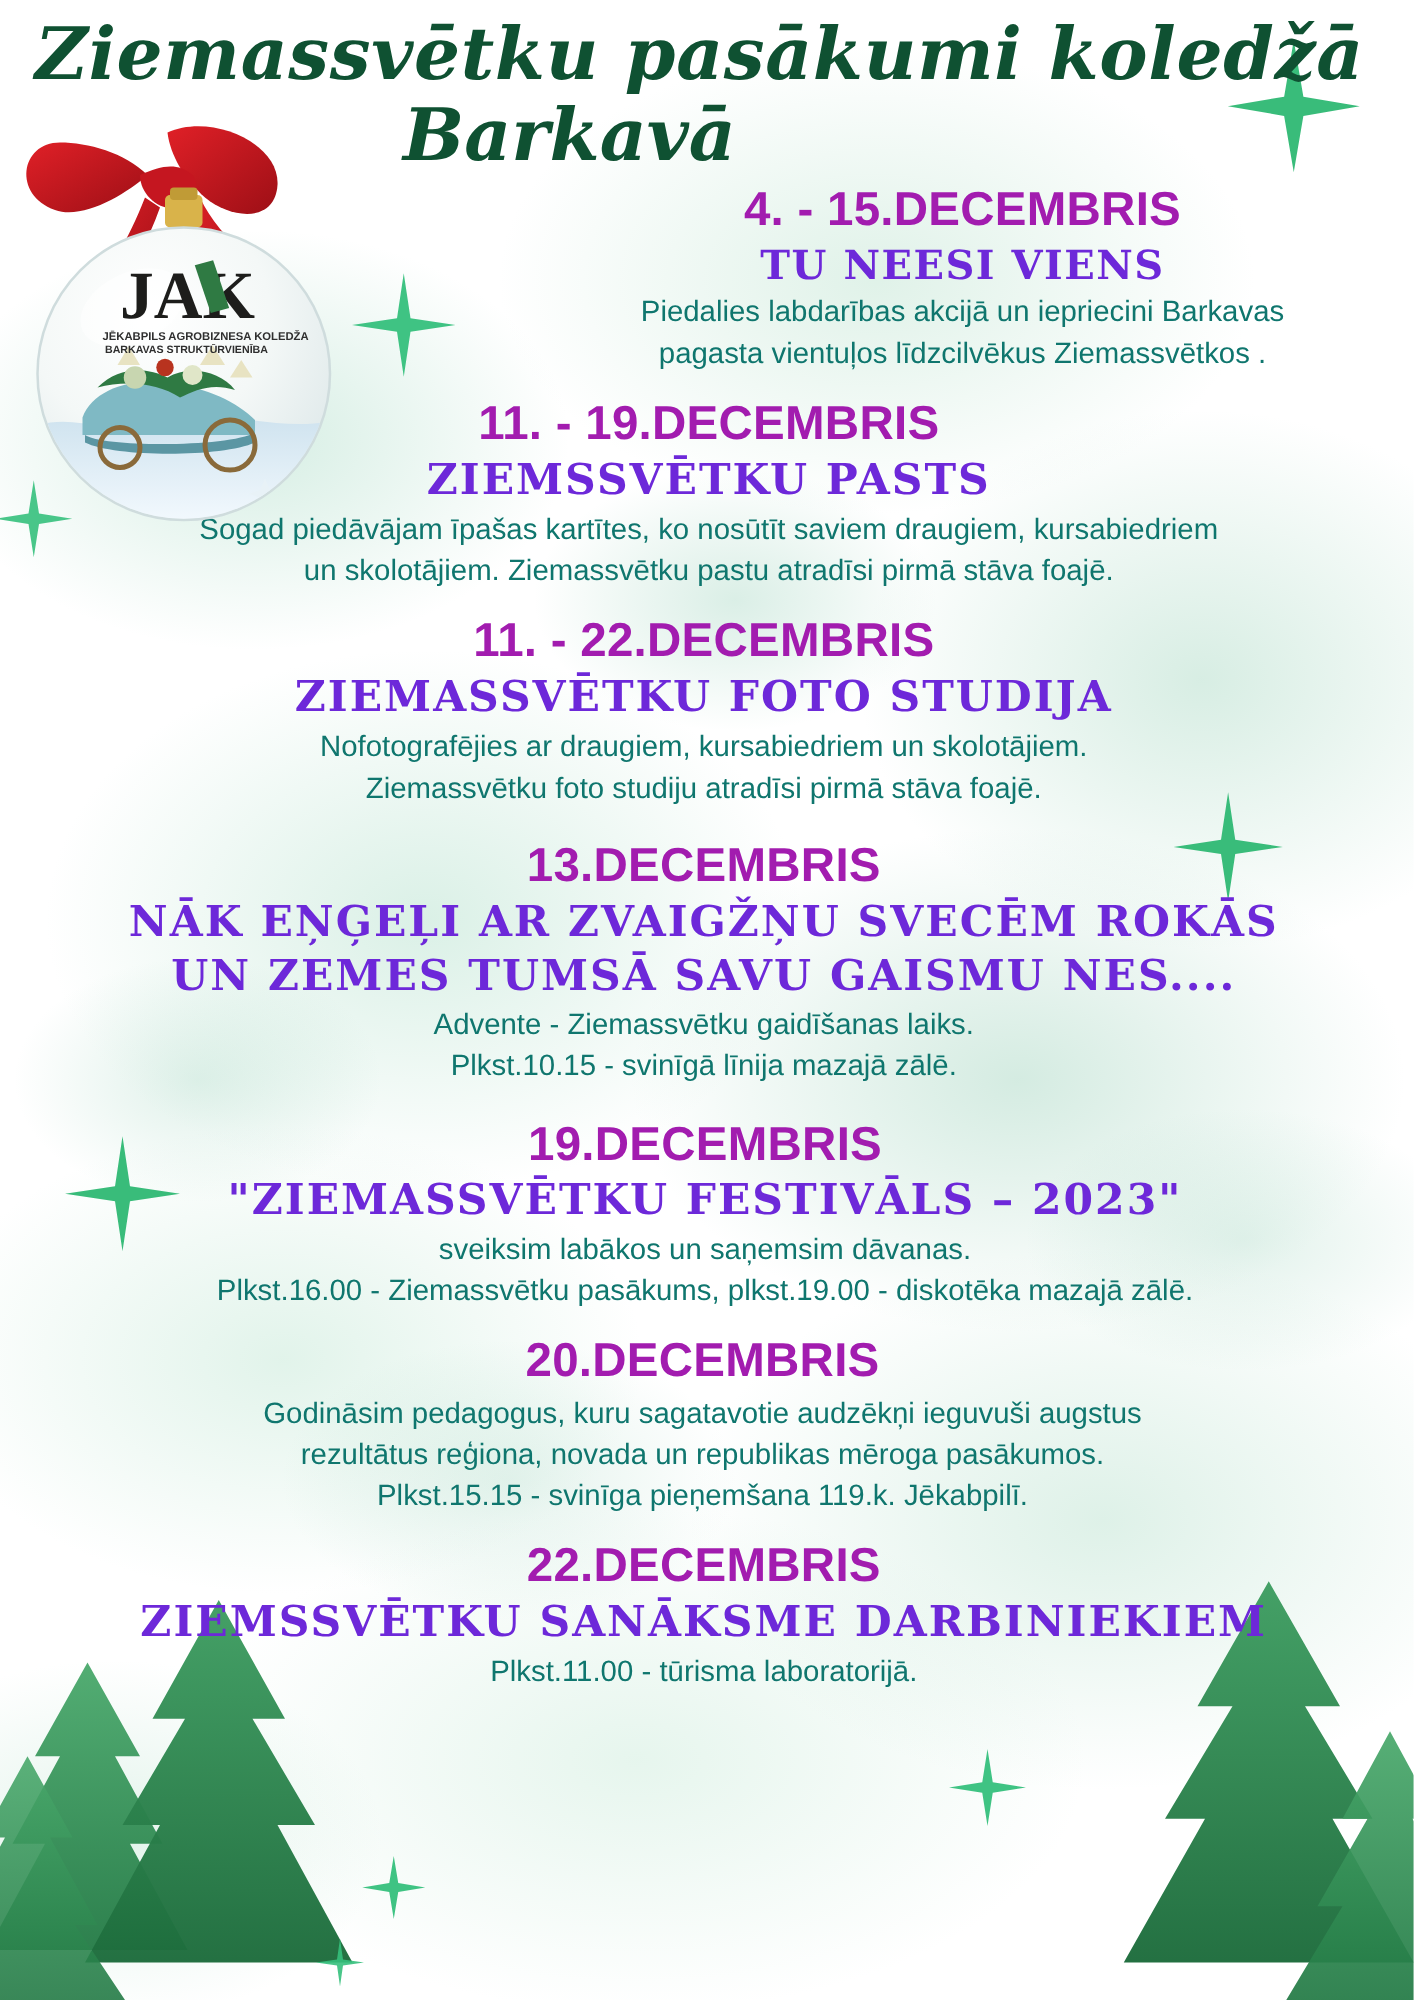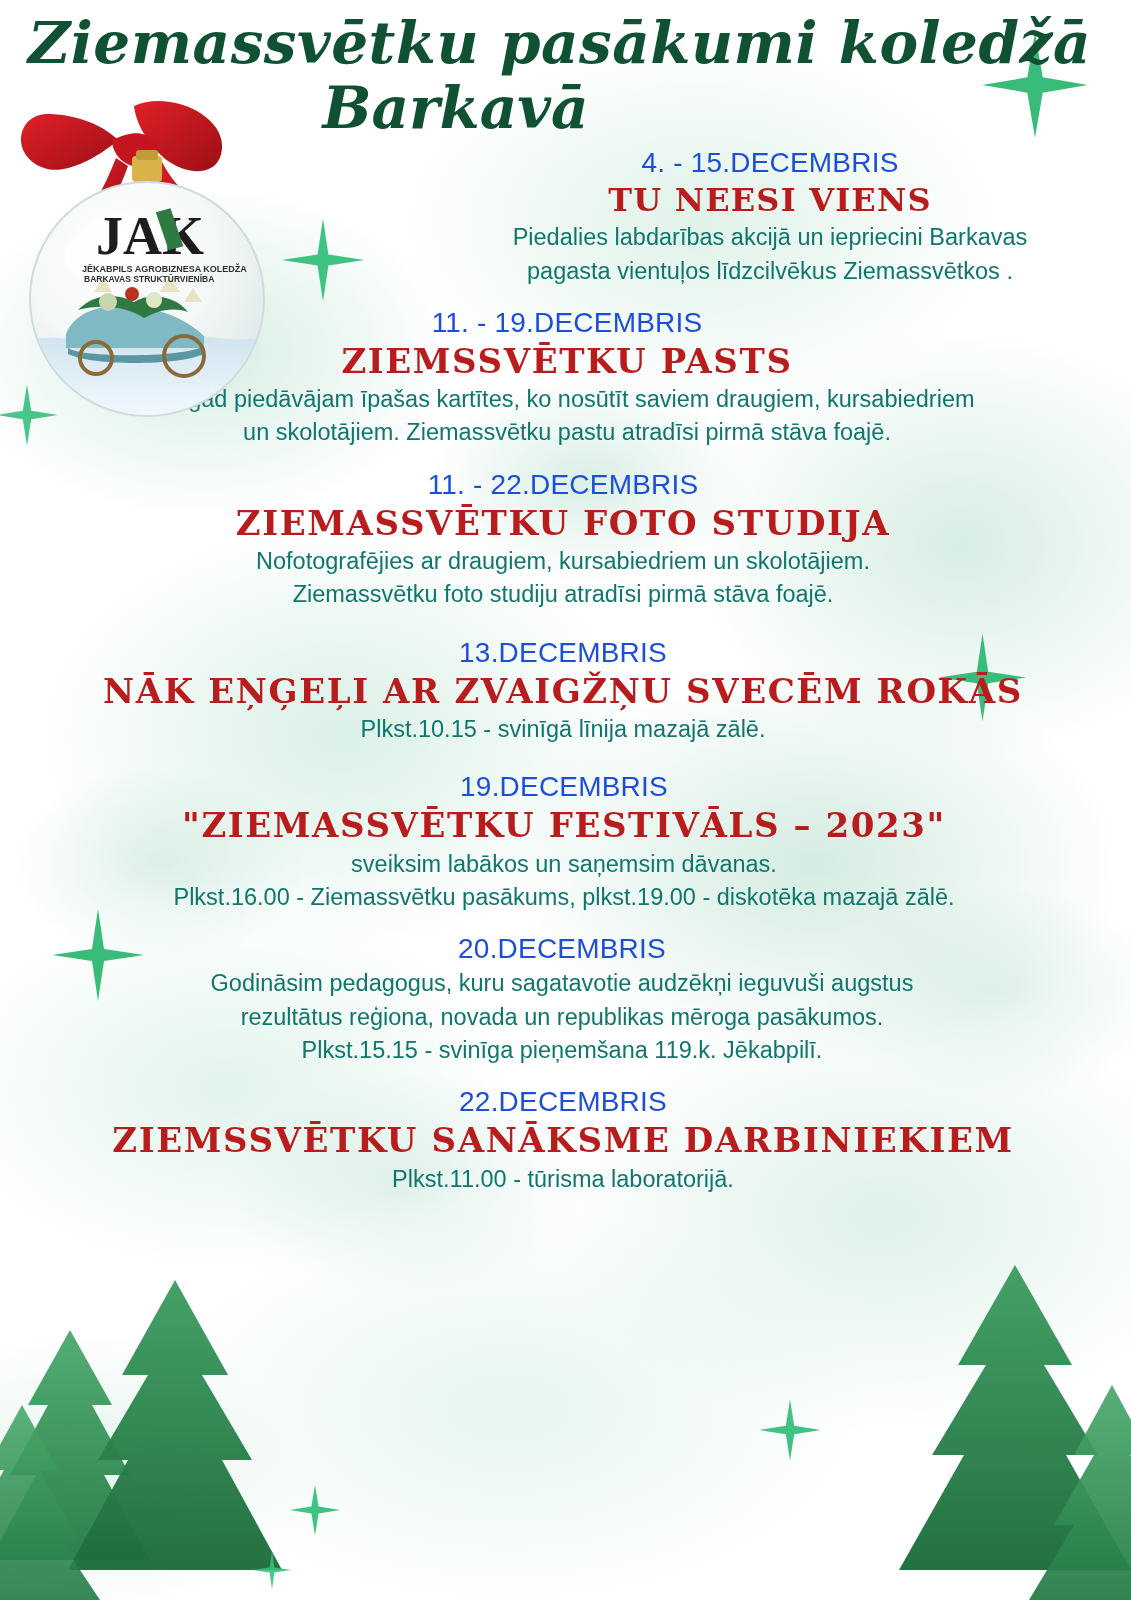--- a/index.html
+++ b/index.html
@@ -83,31 +83,31 @@
     top: 146px;
     left: 0;
     width: 1131px;
     z-index: 5;
   }
   .event {
     text-align: center;
     margin-bottom: 16px;
   }
   .ev-date {
-    font-size: 28px;
-    font-weight: normal;
-    color: #1d4ed8;
+    font-size: 38px;
+    font-weight: bold;
+    color: #a21caf;
     letter-spacing: 0.2px;
     line-height: 1.18;
   }
   .ev-title {
     font-family: "DejaVu Serif", serif;
     font-weight: bold;
     font-size: 32px;
-    color: #b91c1c;
+    color: #6d28d9;
     letter-spacing: 1.2px;
     line-height: 1.2;
     margin-top: 2px;
   }
   .ev-title.big {
     font-size: 34px;
     letter-spacing: 1.6px;
   }
   .ev-desc {
     font-size: 23.5px;
@@ -280,20 +280,22 @@
   <div class="event ev-3">
     <div class="ev-date">11. - 22.DECEMBRIS</div>
     <div class="ev-title big">ZIEMASSVĒTKU FOTO STUDIJA</div>
     <div class="ev-desc">Nofotografējies ar draugiem, kursabiedriem un skolotājiem.</div>
     <div class="ev-desc">Ziemassvētku foto studiju atradīsi pirmā stāva foajē.</div>
   </div>
 
   <div class="event ev-4">
     <div class="ev-date">13.DECEMBRIS</div>
     <div class="ev-title big">NĀK EŅĢEĻI AR ZVAIGŽŅU SVECĒM ROKĀS</div>
+    <div class="ev-title big">UN ZEMES TUMSĀ SAVU GAISMU NES....</div>
+    <div class="ev-desc">Advente - Ziemassvētku gaidīšanas laiks.</div>
     <div class="ev-desc">Plkst.10.15 - svinīgā līnija mazajā zālē.</div>
   </div>
 
   <div class="event ev-5">
     <div class="ev-date">19.DECEMBRIS</div>
     <div class="ev-title big">"ZIEMASSVĒTKU FESTIVĀLS – 2023"</div>
     <div class="ev-desc">sveiksim labākos un saņemsim dāvanas.</div>
     <div class="ev-desc">Plkst.16.00 - Ziemassvētku pasākums, plkst.19.00 - diskotēka mazajā zālē.</div>
   </div>
 

